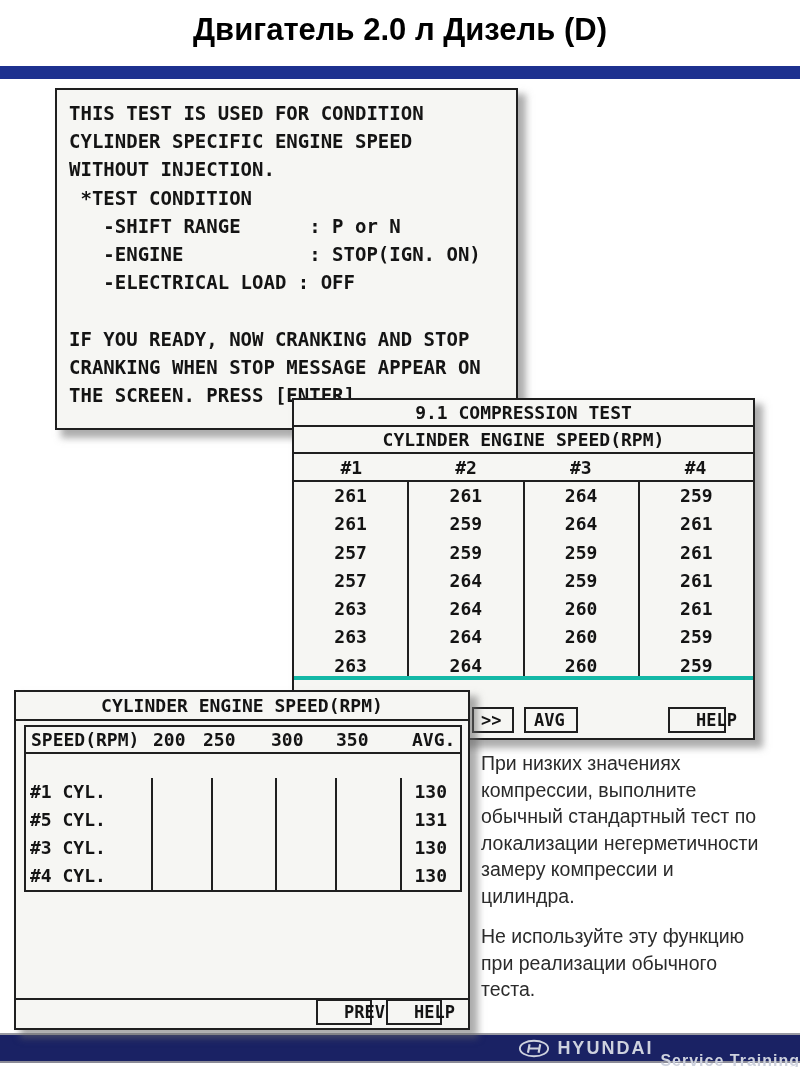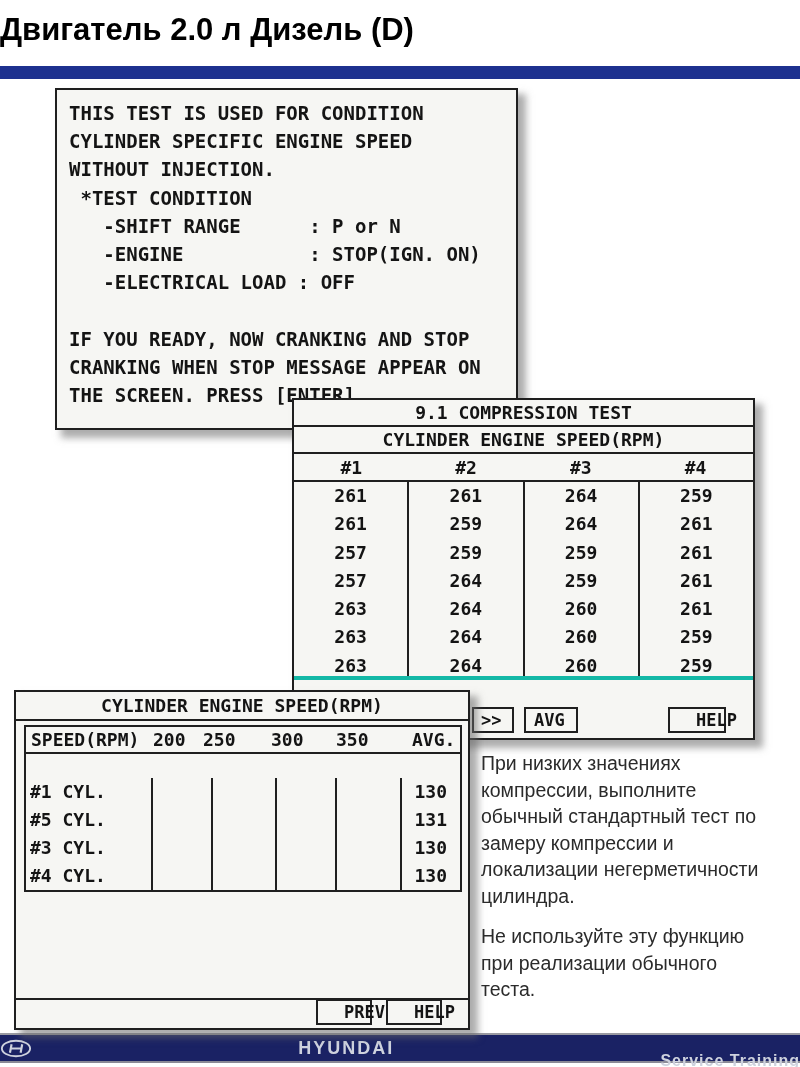--- a/index.html
+++ b/index.html
@@ -3,21 +3,21 @@
 <meta charset="utf-8">
 <style>
   html,body{margin:0;padding:0;}
   body{
     width:800px;height:1067px;position:relative;background:#ffffff;
     font-family:"Liberation Sans",sans-serif;overflow:hidden;
   }
   *{box-sizing:border-box;}
 
   .slide-title{
-    position:absolute;top:12px;left:0;width:100%;
+    position:absolute;top:12px;left:0;width:100%;text-align:center;
     font-size:31px;font-weight:bold;color:#000;letter-spacing:0px;
   }
   .top-bar{position:absolute;top:66px;left:0;width:100%;height:13px;}
 
   
   .panel{
     position:absolute;background:#f6f6f3;border:2px solid #1f1f1f;
     box-shadow:7px 7px 7px 1px rgba(105,105,105,0.55);
     font-family:"DejaVu Sans Mono",monospace;font-weight:bold;color:#141414;
   }
@@ -62,21 +62,21 @@
 
   
   .notes{position:absolute;left:481px;top:750px;width:315px;color:#2b2b2b;z-index:0;}
   .notes .noteline{font-size:19.5px;line-height:26.5px;}
   .note-p2{margin-top:14px;}
 
   
   .footer-bar{
     position:absolute;left:0;top:1033px;width:100%;height:30px;
     border-top:2px solid #9a9aa2;border-bottom:2px solid #8a8a96;
-    display:flex;align-items:center;justify-content:space-between;gap:7px;
+    display:flex;align-items:center;justify-content:flex-end;gap:7px;
     color:#ced2de;
   }
   .footer-brand{font-weight:bold;font-size:18px;letter-spacing:2px;}
   .footer-suffix{font-weight:bold;font-size:16px;letter-spacing:1px;margin-top:25px;}
   .logo-icon{display:inline-flex;align-items:center;}
 </style>
 </head>
 <body>
 
 <div class="slide-title">Двигатель 2.0 л Дизель (D)</div>
@@ -186,22 +186,22 @@
     <div class="btn btn-prev">PREV</div>
     <div class="btn btn-help3">HELP</div>
   </div>
 </div>
 
 <div class="notes">
   <div class="note-p1">
       <div class="noteline">При низких значениях</div>
       <div class="noteline">компрессии, выполните</div>
       <div class="noteline">обычный  стандартный тест по</div>
+      <div class="noteline">локализации негерметичности</div>
       <div class="noteline">замеру компрессии и</div>
-      <div class="noteline">локализации негерметичности</div>
       <div class="noteline">цилиндра.</div>
     </div>
   <div class="note-p2">
       <div class="noteline">Не используйте эту функцию</div>
       <div class="noteline">при реализации обычного</div>
       <div class="noteline">теста.</div>
     </div>
 </div>
 
 <div class="footer-bar" style="background: rgb(26, 34, 100);">

